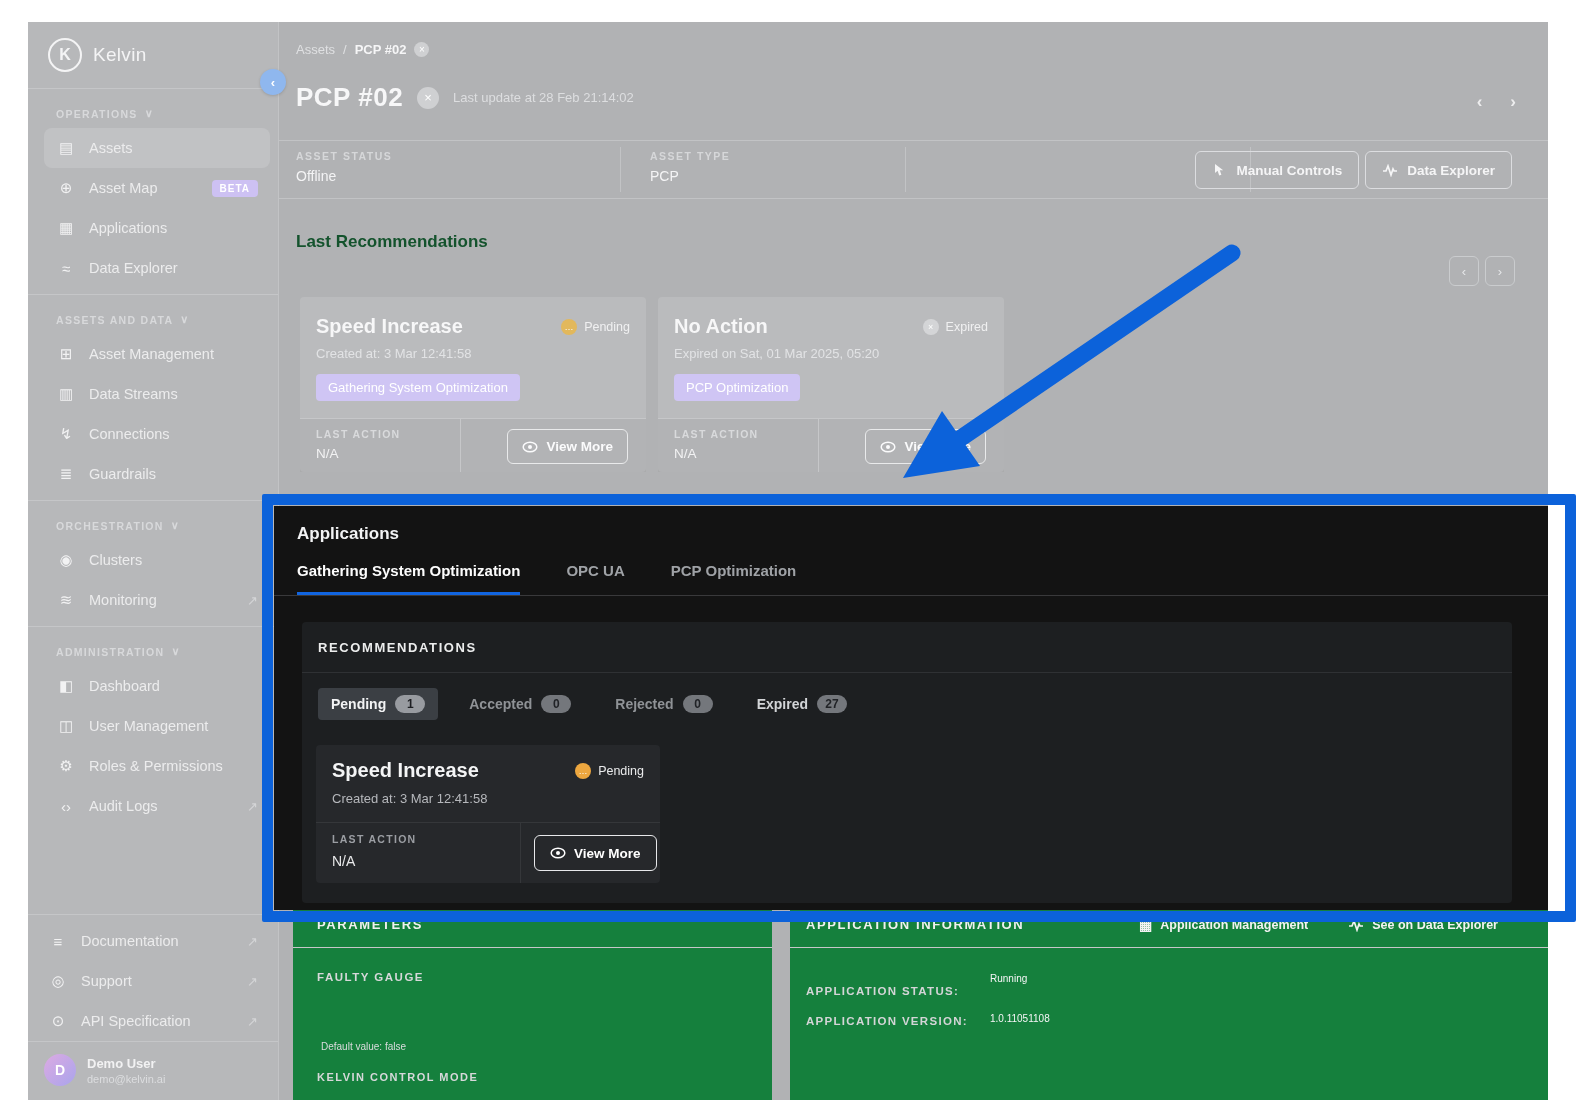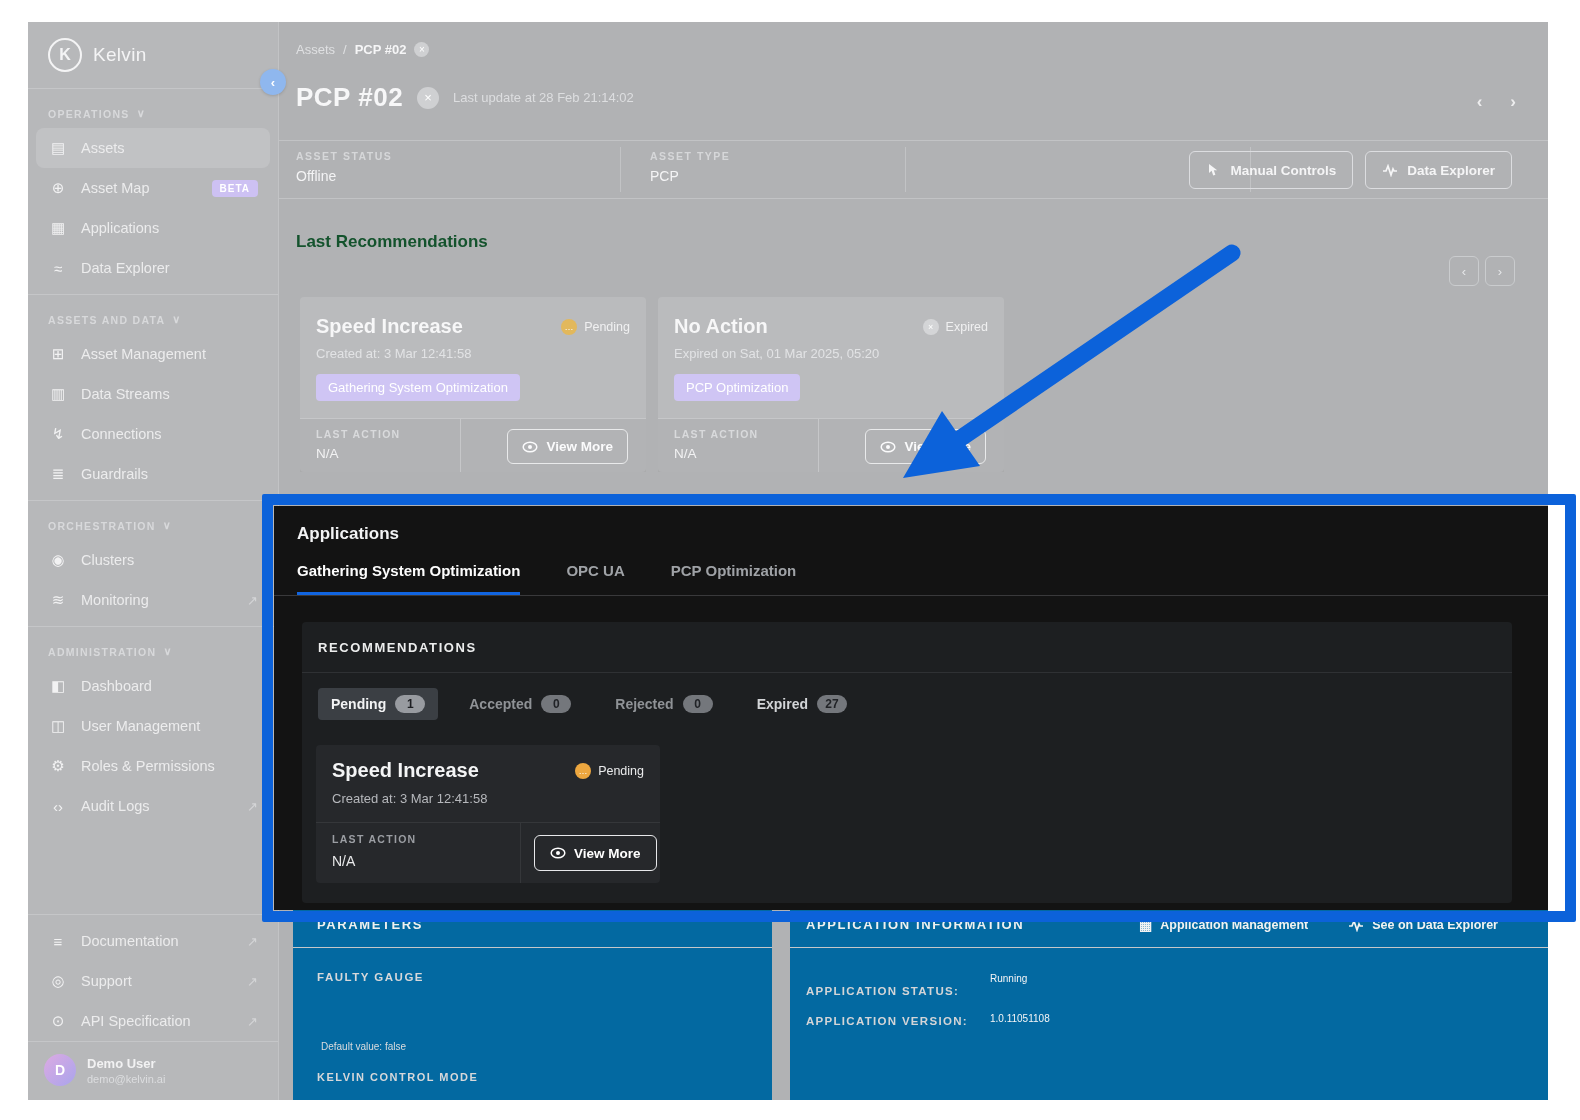--- a/index.html
+++ b/index.html
@@ -13,21 +13,21 @@
        background:#b1b2b4;overflow:hidden;}
   
   .sidebar{position:absolute;left:0;top:0;bottom:0;width:250px;background:#b7b8ba;
            border-right:1px solid #c2c3c5;display:flex;flex-direction:column;}
   .logo-row{height:66px;display:flex;align-items:center;gap:11px;padding-left:20px;
             border-bottom:1px solid #c5c6c8;flex:0 0 auto;}
   .logo-circle{width:30px;height:30px;border:2px solid #f4f4f5;border-radius:50%;
                color:#f4f4f5;font-size:16px;font-weight:bold;display:flex;
                align-items:center;justify-content:center;}
   .logo-text{color:#f4f4f5;font-size:19px;letter-spacing:.3px;}
-  .nav-section{padding:8px 0 6px 0;}
+  .nav-section{padding:8px 0 6px 8px;}
   .nav-section + .nav-section{border-top:1px solid #c5c6c8;}
   .sec-head{font-size:10.5px;font-weight:bold;letter-spacing:1.3px;color:#d8d9db;
             padding:10px 20px 8px 20px;display:flex;align-items:center;gap:7px;}
   .sec-chev{font-size:11px;color:#d8d9db;}
   .item{height:40px;margin:0 8px;border-radius:8px;display:flex;align-items:center;
         gap:13px;padding:0 12px;color:#ececed;font-size:14.5px;}
   .item.active{background:#c1c2c4;}
   .ic{width:20px;text-align:center;font-size:15px;color:#f2f2f3;flex:0 0 auto;}
   .beta{margin-left:auto;background:#cdc1f3;color:#fff;font-size:10px;font-weight:bold;
         letter-spacing:1px;padding:3px 8px;border-radius:4px;}
@@ -54,21 +54,21 @@
   .page-title{font-size:26px;font-weight:bold;color:#f7f7f8;letter-spacing:.5px;}
   .last-upd{font-size:13px;color:#dddee0;}
   .head-chevs{position:absolute;right:32px;top:70px;display:flex;gap:28px;
               color:#eeeeef;font-size:17px;font-weight:bold;}
   .hr{position:absolute;left:0;right:0;height:0;border-top:1px solid #c2c3c5;}
   .info-bar{position:absolute;left:0;right:0;top:119px;height:57px;}
   .vdiv{position:absolute;top:6px;bottom:6px;width:1px;background:#c2c3c5;}
   .info-col{position:absolute;top:9px;}
   .lab{font-size:10.5px;font-weight:bold;letter-spacing:1.5px;color:#d6d7d9;}
   .val{font-size:14px;color:#f4f4f5;margin-top:6px;}
-  .bar-btns{position:absolute;right:36px;top:10px;display:flex;gap:12px;}
+  .bar-btns{position:absolute;right:36px;top:10px;display:flex;gap:6px;}
   .ghost-btn{height:36px;border:1px solid #dcdde0;border-radius:6px;display:flex;
              align-items:center;gap:9px;padding:0 16px;color:#f5f5f6;font-size:13.5px;
              font-weight:bold;background:transparent;}
   .lr-head{position:absolute;left:18px;top:210px;font-size:17px;font-weight:bold;color:#14532d;}
   .carousel{position:absolute;right:33px;top:234px;display:flex;gap:6px;}
   .car-btn{width:28px;height:28px;border:1px solid #caccce;border-radius:6px;color:#e6e7e9;
            font-size:13px;display:flex;align-items:center;justify-content:center;}
   .cards-row{position:absolute;left:22px;top:275px;display:flex;gap:12px;}
   .dim-card{width:346px;height:175px;background:#babbbd;border-radius:4px;position:relative;}
   .dc-title-row{display:flex;align-items:center;justify-content:space-between;
@@ -123,21 +123,21 @@
   .sp-sub{padding:9px 16px 0 16px;font-size:13px;color:#b6b8bc;}
   .sp-foot{position:absolute;left:0;right:0;bottom:0;height:60px;border-top:1px solid #35373a;}
   .sp-la{position:absolute;left:16px;top:10px;font-size:10.5px;font-weight:bold;
          letter-spacing:1.3px;color:#9b9ea3;}
   .sp-na{position:absolute;left:16px;top:30px;font-size:14px;color:#e8e9ea;}
   .sp-vdiv{position:absolute;left:204px;top:0;bottom:0;width:1px;background:#35373a;}
   .sp-vm{position:absolute;left:218px;top:12px;height:34px;border:1px solid #e8e9eb;
          border-radius:6px;display:flex;align-items:center;gap:8px;padding:0 15px;
          color:#ffffff;font-size:13.5px;font-weight:bold;background:transparent;}
   
-  .panel-dim{background:#0369a1;border-radius:4px;position:absolute;}
+  .panel-dim{background:#15803d;border-radius:4px;position:absolute;}
   .params{left:15px;top:879px;width:479px;height:220px;}
   .appinfo{left:512px;top:879px;width:758px;height:220px;}
   .pd-title{position:absolute;left:24px;top:16px;font-size:13px;font-weight:bold;
             letter-spacing:1.6px;color:#eff0f1;}
   .pd-div{position:absolute;left:0;right:0;top:46px;border-top:1px solid #c6c7c9;}
   .grp-lab{position:absolute;left:24px;top:70px;font-size:11.5px;font-weight:bold;
            letter-spacing:1.5px;color:#d7d8da;}
   .radio-box{position:absolute;top:90px;width:218px;height:36px;background:#c0c1c3;
              border-radius:6px;display:flex;align-items:center;gap:10px;padding-left:14px;
              box-sizing:border-box;color:#f1f2f3;font-size:14px;}

